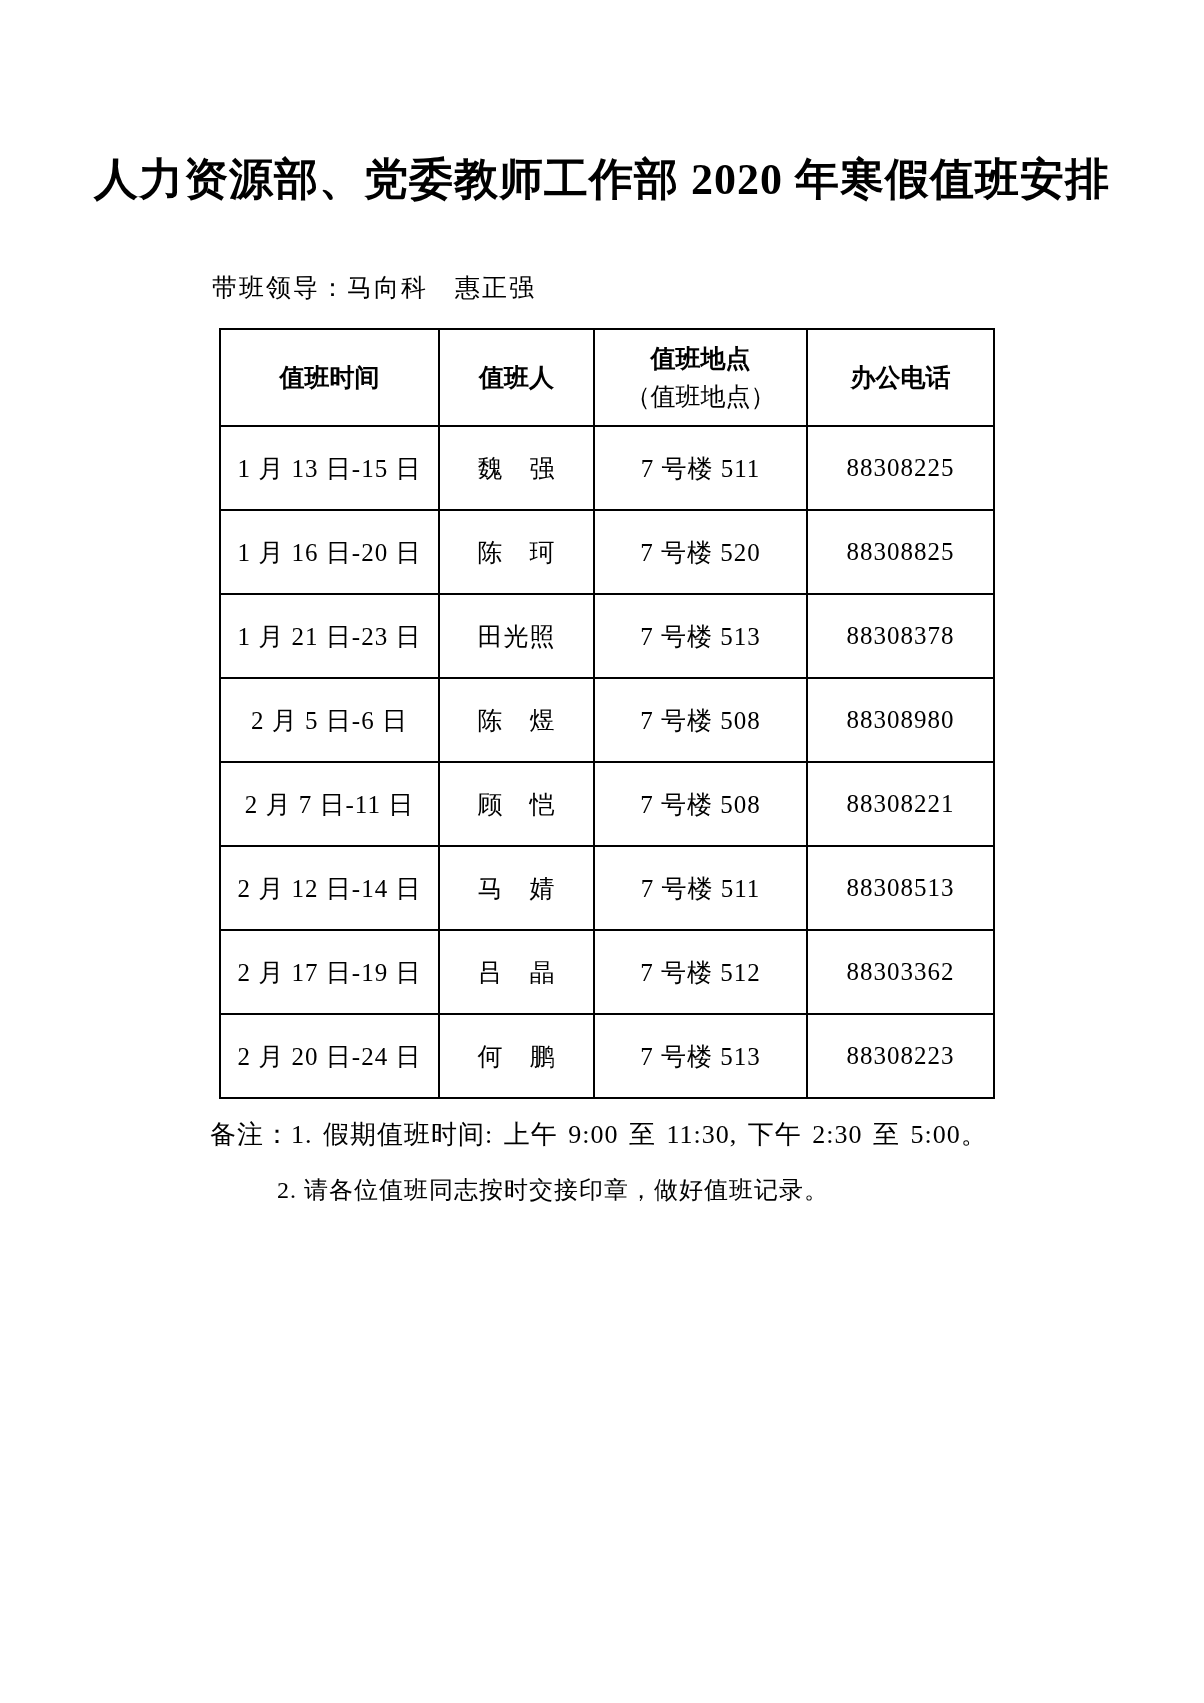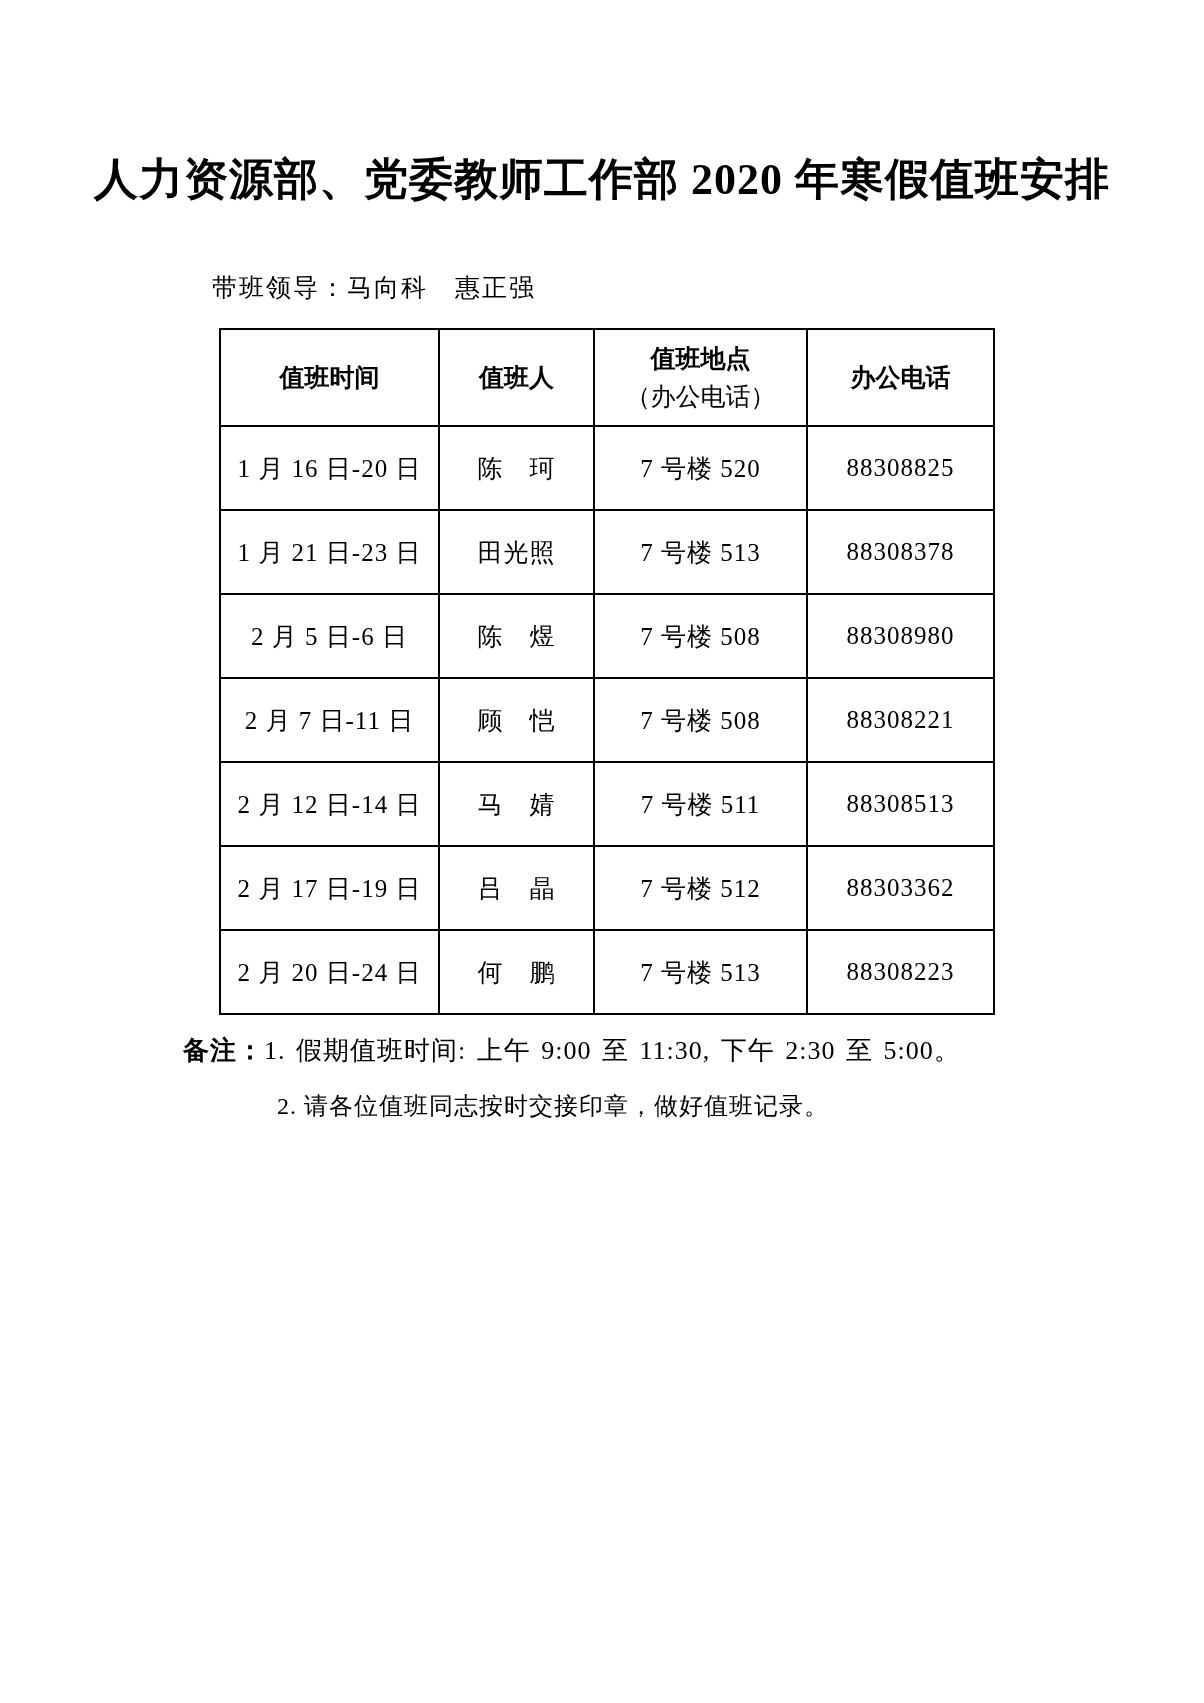--- a/index.html
+++ b/index.html
@@ -68,21 +68,22 @@
     margin-top: 6px;
   }
   .notes-line-1 {
     margin: 18px 0 0 183px;
     font-size: 26px;
     letter-spacing: 1px;
     word-spacing: 3px;
     white-space: nowrap;
   }
   .note-label {
-    font-weight: bold;
+    font-weight: normal;
+    margin-left: 27px;
   }
   .notes-line-2 {
     margin: 22px 0 0 277px;
     font-size: 24px;
     letter-spacing: 1px;
   }
 </style>
 </head>
 <body>
 
@@ -90,23 +91,29 @@
 
 <div class="leader-line">带班领导：马向科　惠正强</div>
 
 <table class="duty-table">
   <tbody>
       <tr>
     <th class="col-time">值班时间</th>
     <th class="col-person">值班人</th>
     <th class="col-loc">
       <div class="loc-line1">值班地点</div>
-      <div class="loc-line2">（办公电话）</div>
+      <div class="loc-line2">（值班地点）</div>
     </th>
     <th class="col-phone">办公电话</th>
+  </tr>
+  <tr>
+    <td>1 月 13 日-15 日</td>
+    <td>魏　强</td>
+    <td>7 号楼 511</td>
+    <td>88308225</td>
   </tr>
   <tr>
     <td>1 月 16 日-20 日</td>
     <td>陈　珂</td>
     <td>7 号楼 520</td>
     <td>88308825</td>
   </tr>
   <tr>
     <td>1 月 21 日-23 日</td>
     <td>田光照</td>

